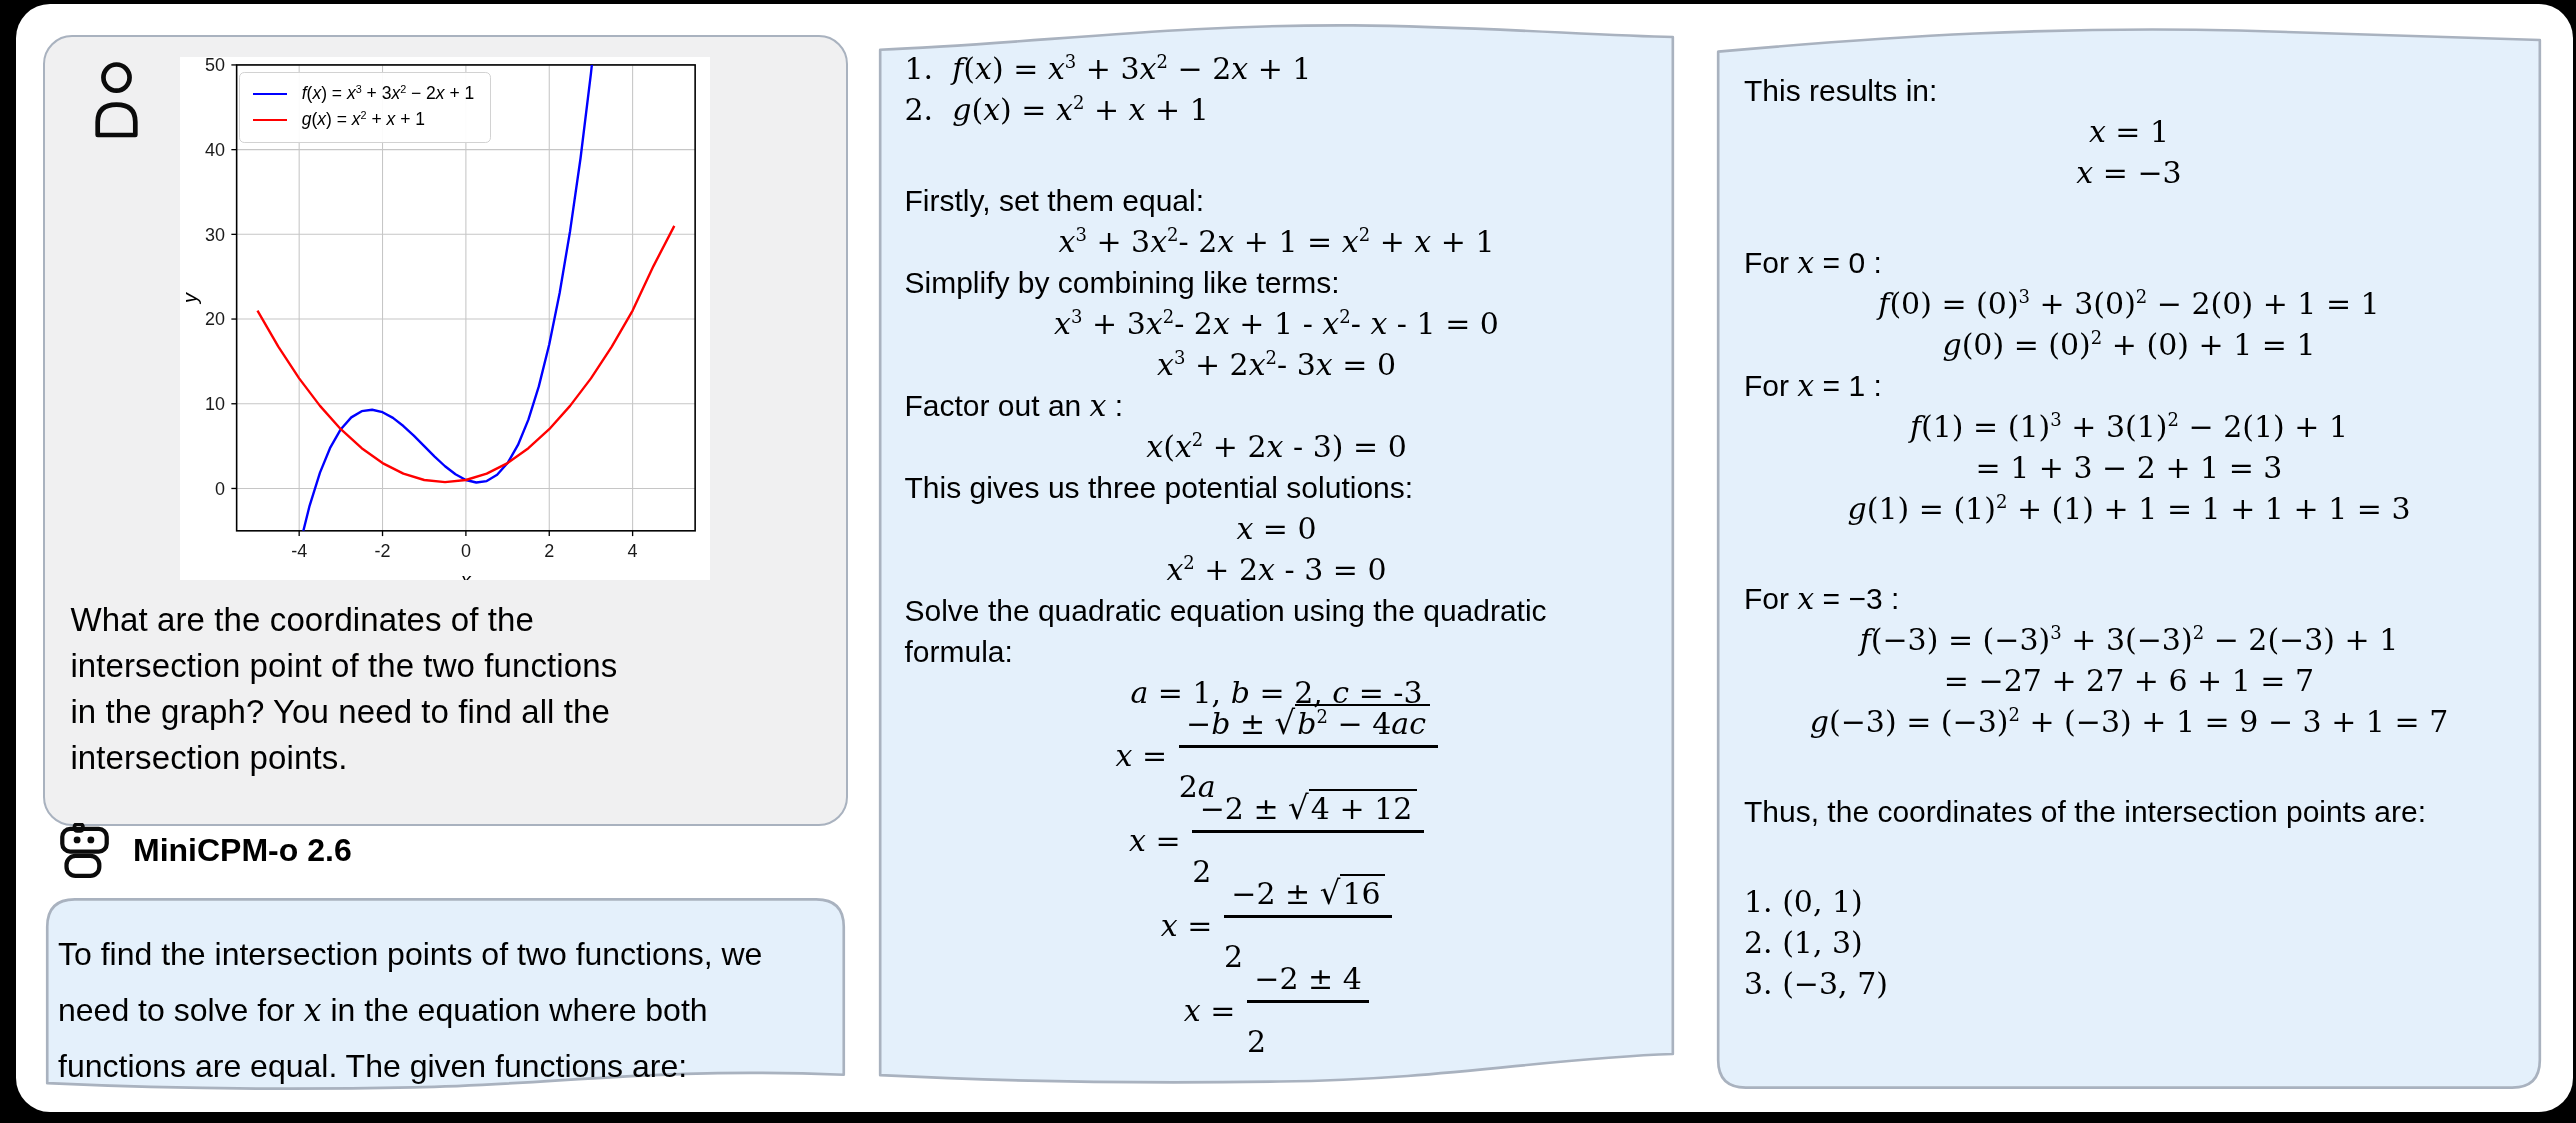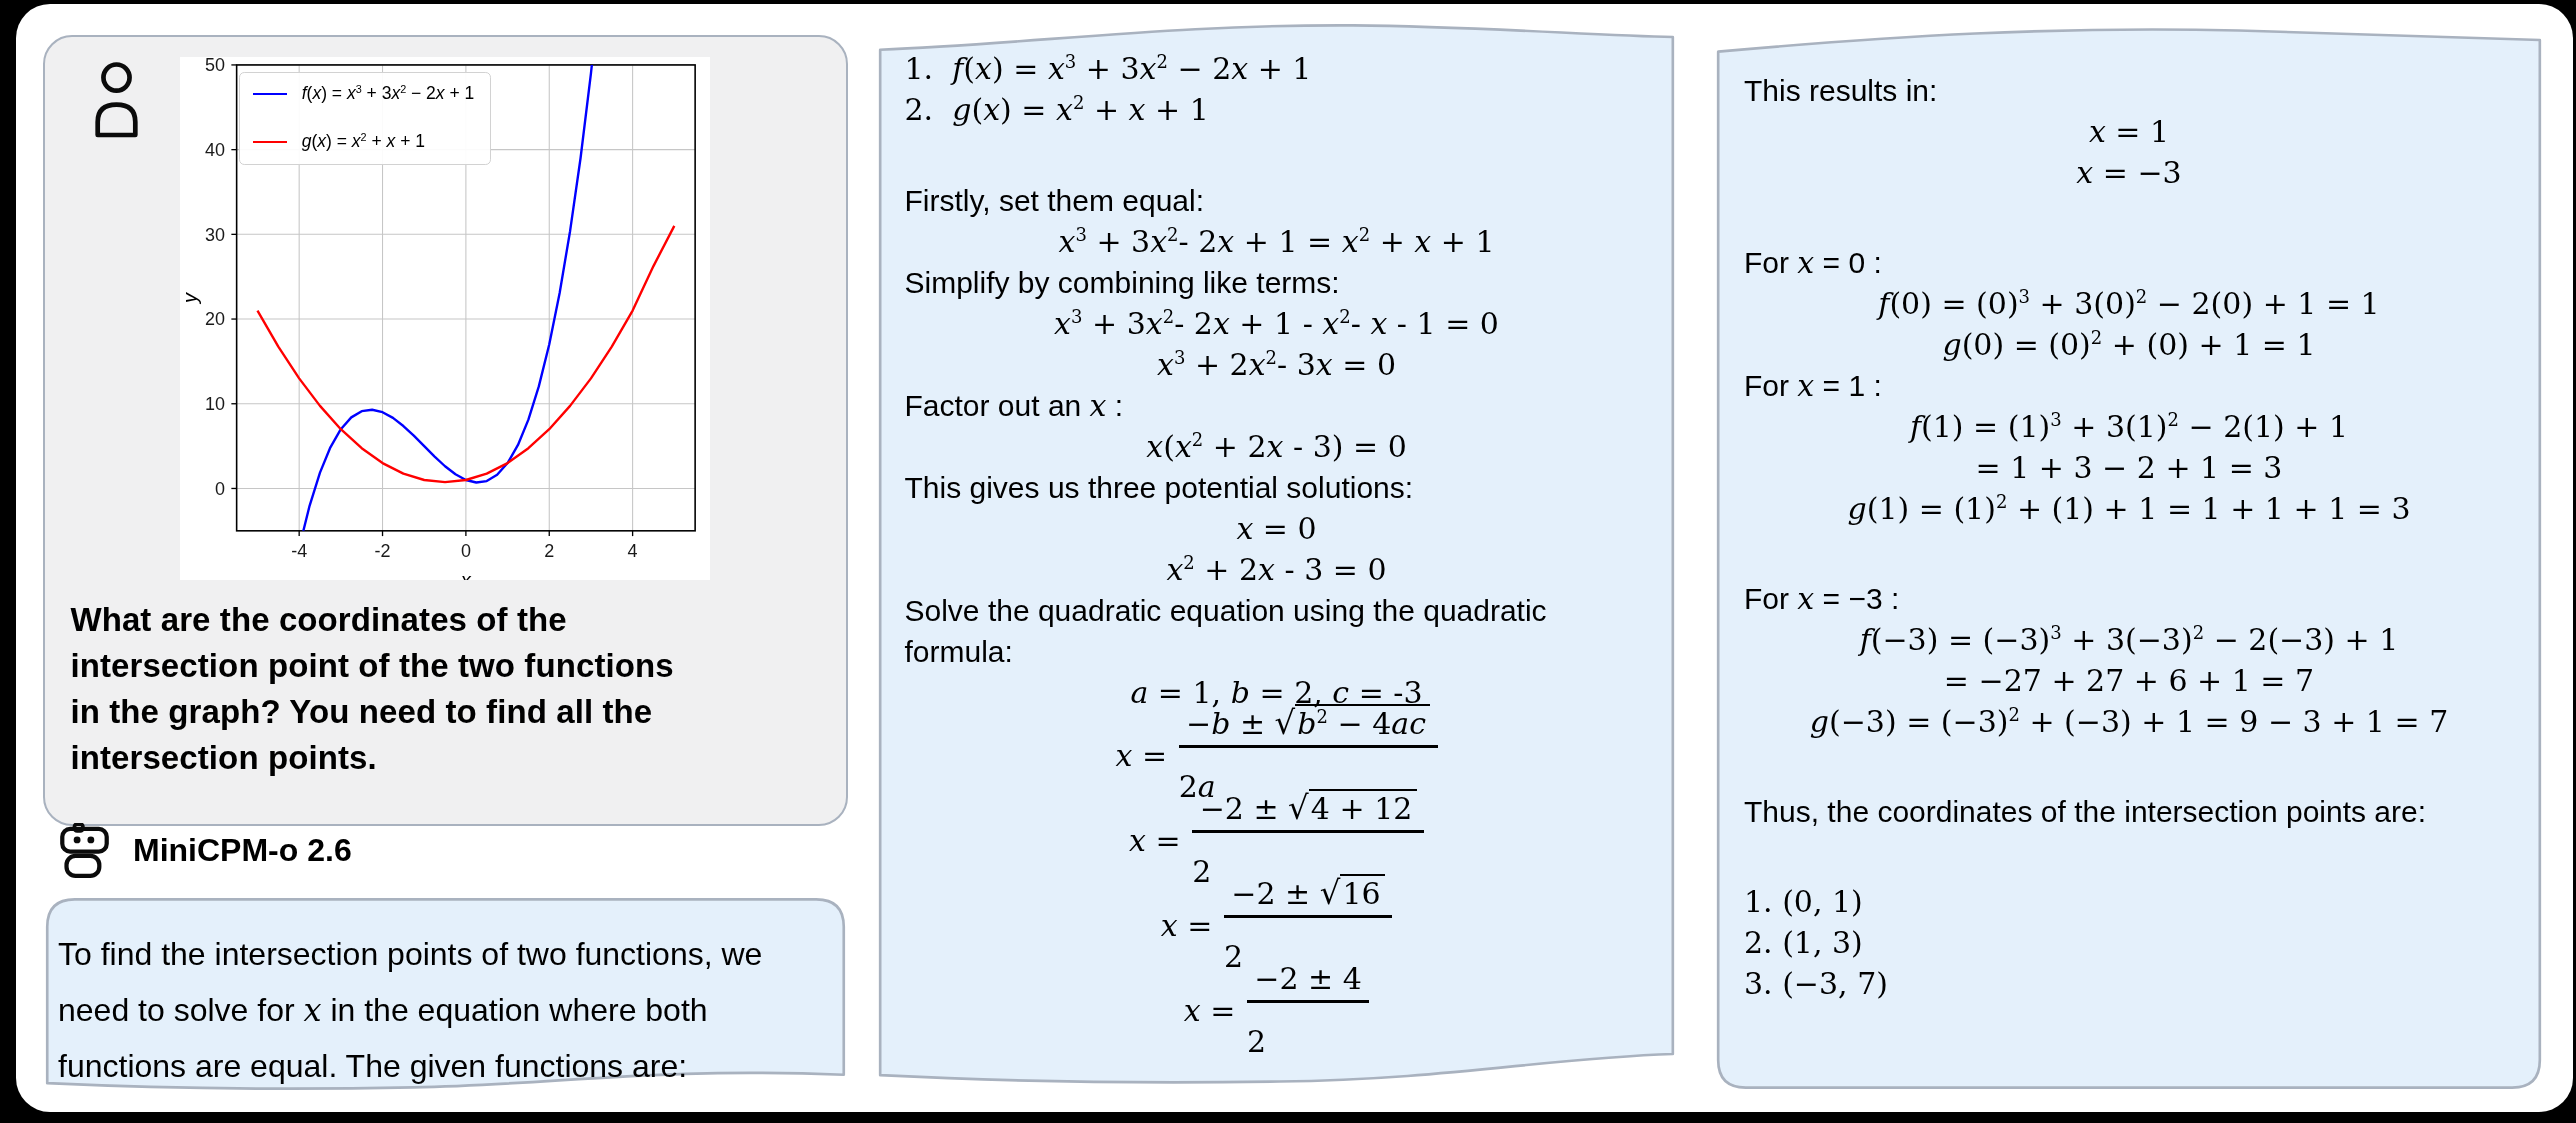--- a/index.html
+++ b/index.html
@@ -11,26 +11,26 @@
 
   
   .gray-panel{position:absolute;left:27px;top:31px;width:805px;height:791px;box-sizing:border-box;
     background:#f0f0f1;border:2.6px solid #a9b2bf;border-radius:29px}
   .person-icon{position:absolute;left:48px;top:23px;width:47px;height:79px}
   .graph{position:absolute;left:135px;top:19.6px;width:530px;height:523px;background:#fff}
   .graph svg.plot{position:absolute;left:0;top:0}
   .tick{font-size:34px;fill:#1a1a1a;font-family:"Liberation Sans",sans-serif}
   .axlab{font-size:38px;font-style:italic;fill:#000;font-family:"Liberation Sans",sans-serif}
   .legend{position:absolute;left:59px;top:15px;background:rgba(255,255,255,.93);border:1.1px solid #d2d2d2;
-    border-radius:5.3px;padding:10.6px 16px 11.6px 12.7px;display:flex;flex-direction:column;gap:27px}
+    border-radius:5.3px;padding:10.6px 16px 11.6px 12.7px;display:flex;flex-direction:column;gap:5px}
   .leg-item{display:flex;align-items:center;gap:15px;font-size:17.5px;white-space:nowrap}
   .leg-line{width:34px;height:2.6px;display:inline-block;flex:0 0 auto}
   .leg-lab i{font-style:italic}
   .leg-lab sup{font-size:.62em;vertical-align:.55em;line-height:0}
-  .question{position:absolute;left:25.4px;top:560px;width:758px;font-size:33px;font-weight:700;
+  .question{position:absolute;left:25.4px;top:560px;width:758px;font-size:33px;font-weight:400;
     line-height:46px;white-space:pre-line;letter-spacing:0.1px}
 
   
   .model-row{position:absolute;left:42px;top:819px;display:flex;align-items:center;gap:22px}
   .robot-icon{width:53px;height:55px}
   .model-name{font-size:32px;font-weight:700}
 
   
   .bubble{position:absolute}
   .bubble > svg.bg{position:absolute;left:0;top:0}

